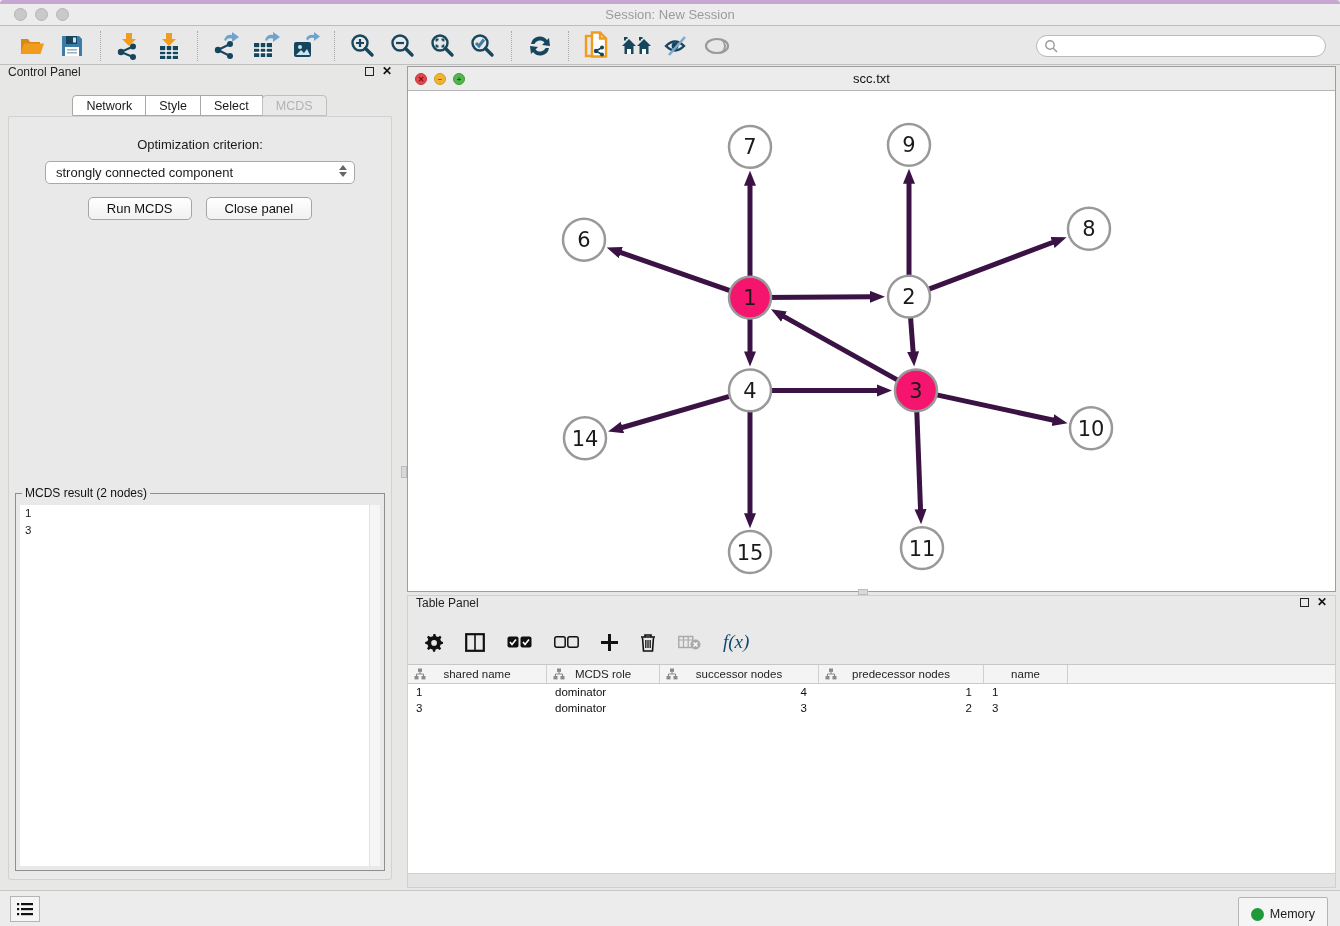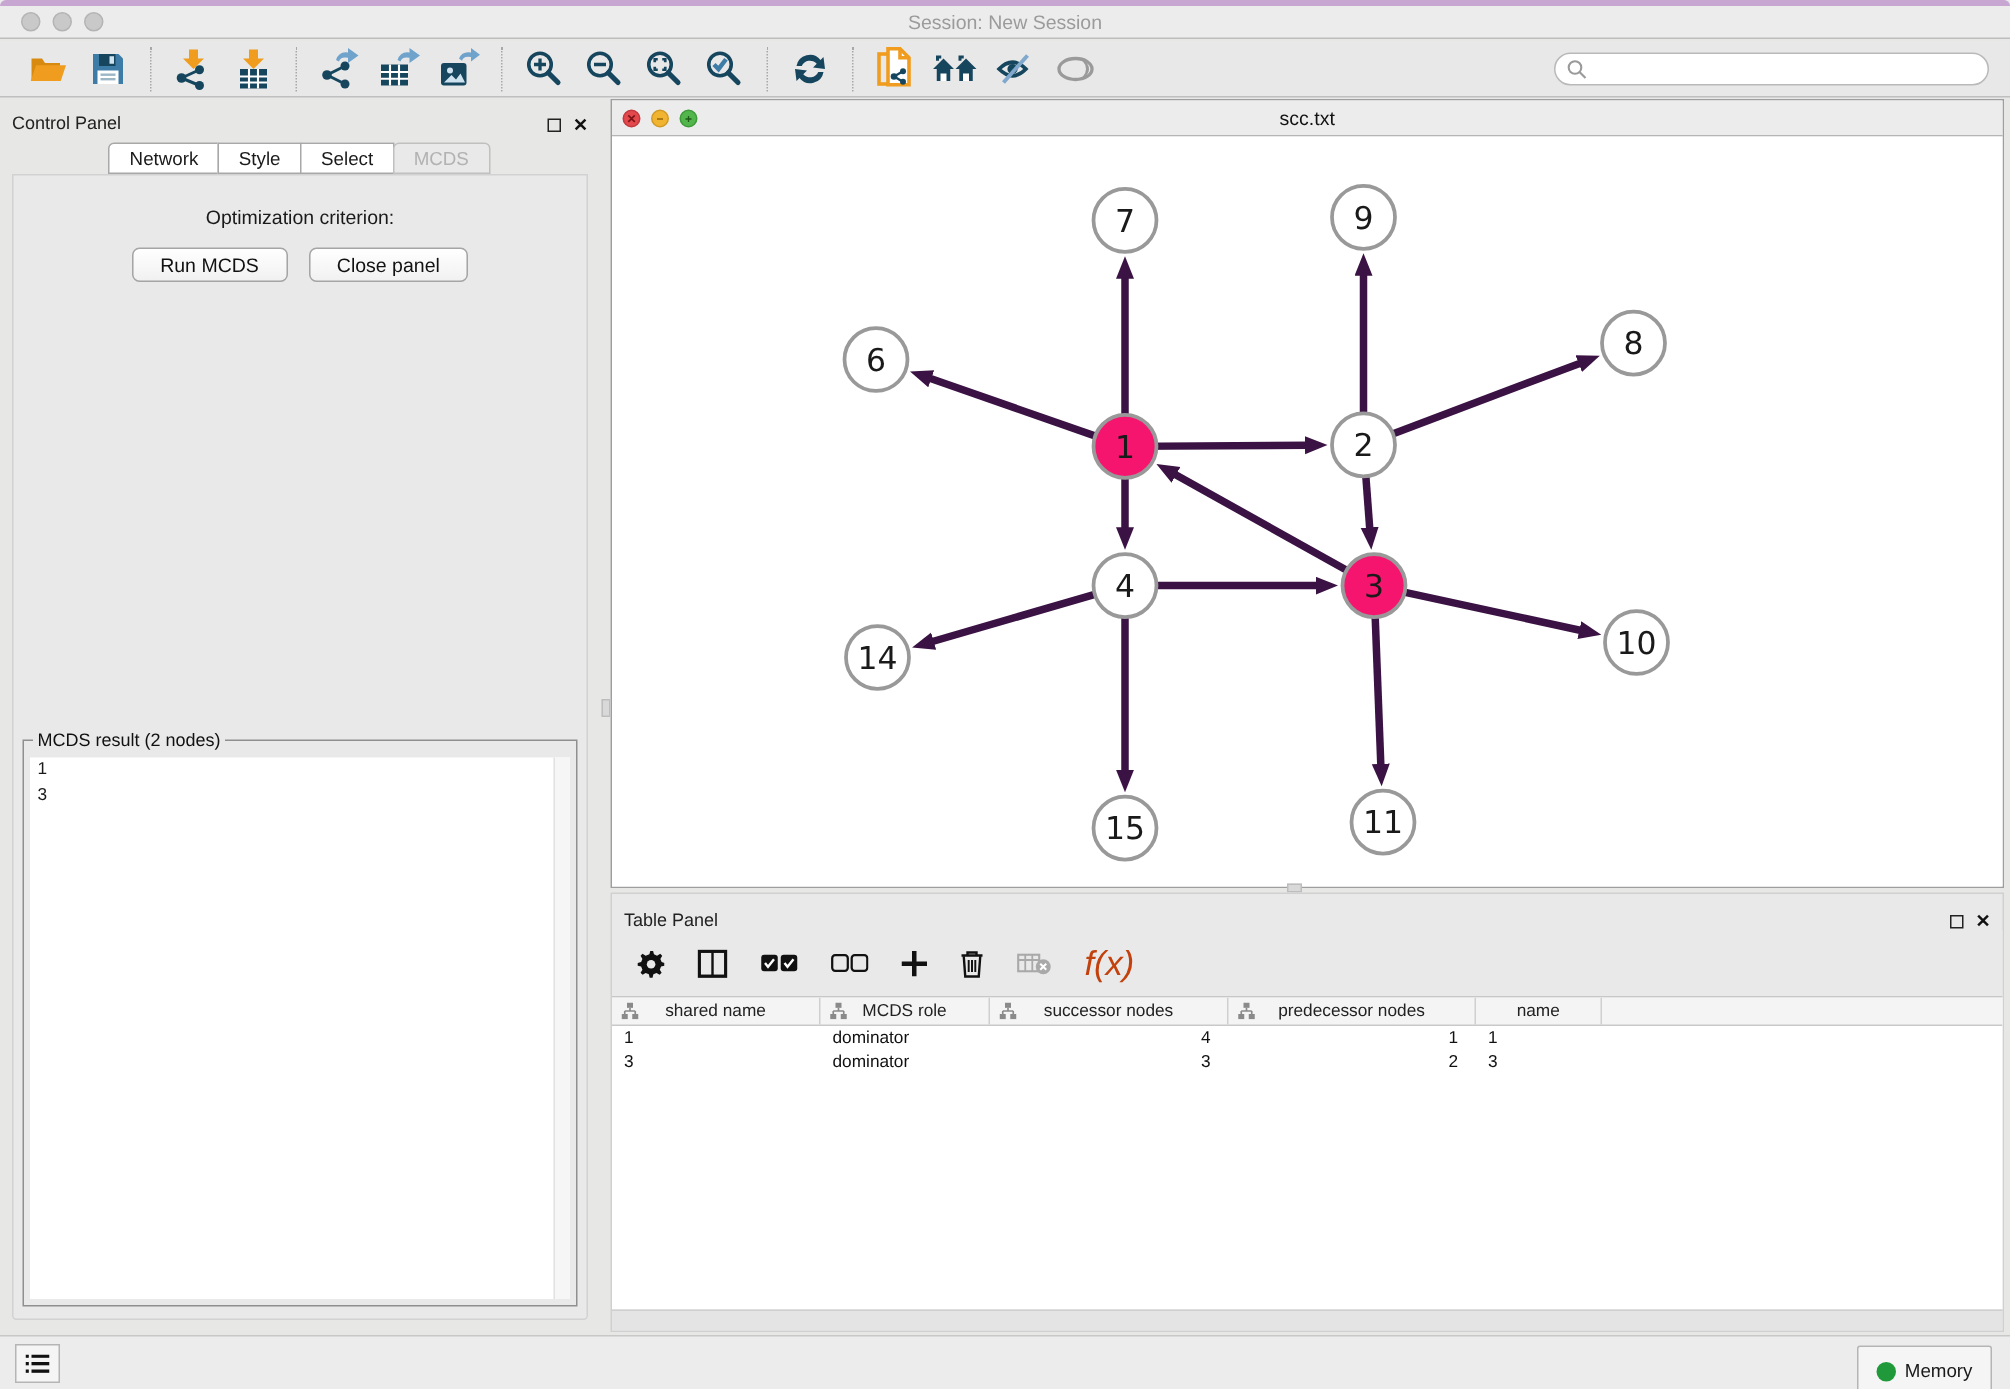--- a/index.html
+++ b/index.html
@@ -15,21 +15,21 @@
 
   
   .toolbar { position:absolute; left:0; top:27px; width:1340px; height:38px; background:#e8e8e8; border-bottom:1px solid #bfbfbf; display:flex; align-items:center; padding-left:12px; }
   .tbtn { width:40px; height:32px; display:flex; align-items:center; justify-content:center; }
   .tsep { width:1px; height:30px; border-left:1px dotted #a8a8a8; margin:0 8px; }
   .search-wrap { position:absolute; right:14px; top:8px; }
   .search-input { width:290px; height:22px; border:1px solid #b9b9b9; border-radius:11px; background:#fff; padding:0 8px 0 26px; font-size:12px; outline:none; }
   .search-mag { position:absolute; left:8px; top:4px; }
 
   
-  .panel-head { height:24px; display:flex; align-items:flex-end; padding:0 8px; }
+  .panel-head { height:24px; display:flex; align-items:flex-start; padding:0 8px; }
   .panel-head .ph-title { font-size:12px; color:#222; }
   .ph-ctrls { margin-left:auto; display:flex; gap:8px; align-items:center; }
   .float-ic { width:9px; height:9px; border:1.5px solid #222; }
   .close-ic { font-size:12px; font-weight:bold; color:#111; line-height:1; }
 
   
   .control-panel { position:absolute; left:0; top:65px; width:400px; height:825px; display:flex; flex-direction:column; }
   .cp-tabs { display:flex; justify-content:center; margin-top:6px; height:21px; }
   .cp-tab, .tp-tab { background:#fff; border:1px solid #a8a8a8; padding:2px 13px; font-size:12.5px; margin-left:-1px; line-height:16px; }
   .cp-tab:first-child { border-radius:4px 0 0 0; }
@@ -62,21 +62,21 @@
   .net-canvas svg { width:100%; height:100%; display:block; }
 
   
   .handle-v { position:absolute; left:401px; top:466px; width:6px; height:12px; background:#d9d9d9; border:1px solid #bdbdbd; }
   .handle-h { position:absolute; left:858px; top:589px; width:10px; height:6px; background:#d9d9d9; border:1px solid #bdbdbd; }
 
   
   .table-panel { position:absolute; left:407px; top:595px; width:929px; height:293px; display:flex; flex-direction:column; background:#e9e9e9; border:1px solid #d0d0d0; }
   .tp-toolbar { height:44px; background:#e9e9e9; display:flex; align-items:center; padding-left:16px; gap:22px; }
   .tp-ic { display:flex; align-items:center; justify-content:center; }
-  .fx { font-family:Liberation Sans, sans-serif; font-style:italic; font-size:23px; color:#c2410c; }
+  .fx { font-family:Liberation Serif, serif; font-style:italic; font-size:19px; color:#0c4a6e; }
   .tp-table { flex:1; background:#fff; border-top:1px solid #c7c7c7; overflow:hidden; }
   .tbl-header { display:flex; height:19px; background:#f4f4f4; border-bottom:1px solid #c9c9c9; }
   .th-cell { position:relative; border-right:1px solid #cfcfcf; font-size:11.5px; color:#222; display:flex; align-items:center; justify-content:center; }
   .th-ic { position:absolute; left:6px; top:3px; }
   .tbl-row { display:flex; height:16px; }
   .td-cell { font-size:11.5px; color:#111; line-height:16px; }
   .al { text-align:left; padding-left:8px; }
   .ar { text-align:right; padding-right:12px; }
   .tp-strip { height:14px; background:#e4e4e4; border-top:1px solid #cfcfcf; }
   .tp-tabs { height:27px; display:flex; justify-content:center; align-items:center; background:#e9e9e9; }
@@ -251,20 +251,27 @@
     </span>
   </div>
   <div class="cp-tabs" id="cp-tabs">
       <span class="cp-tab">Network</span>
       <span class="cp-tab">Style</span>
       <span class="cp-tab">Select</span>
       <span class="cp-tab active">MCDS</span>
     </div>
   <div class="cp-body">
     <div class="opt-label">Optimization criterion:</div>
+    <div class="criterion">
+      <span>strongly connected component</span>
+      <span class="stepper">
+          <i class="up"></i>
+          <i class="dn"></i>
+        </span>
+    </div>
     <div class="cp-buttons">
       <button class="btn">Run MCDS</button>
       <button class="btn">Close panel</button>
     </div>
     <div class="result-box">
       <span class="result-legend">MCDS result (2 nodes)</span>
       <div class="result-inner" id="result-lines">
         <div class="result-scroll"></div>
       <div class="result-line">1</div>
           <div class="result-line">3</div>

